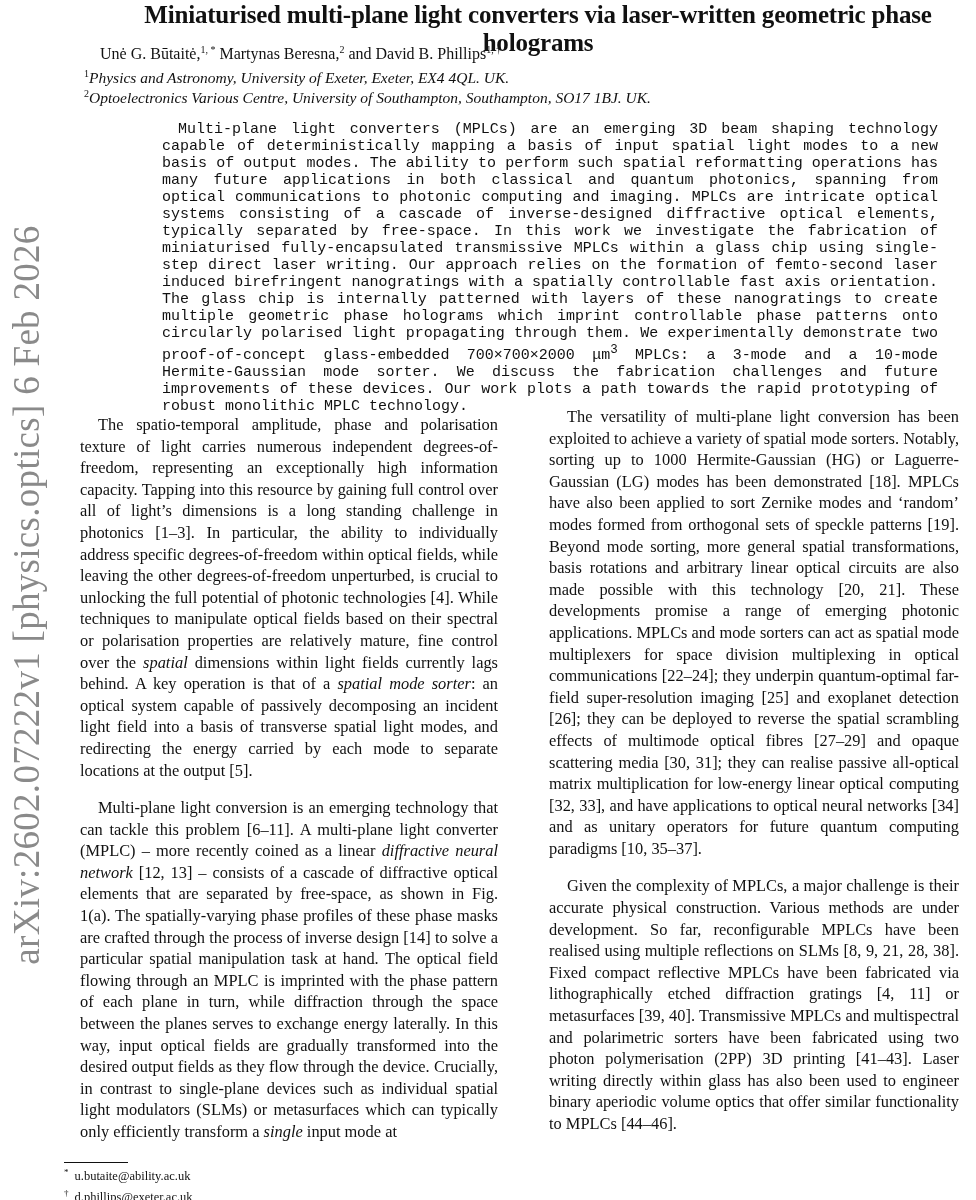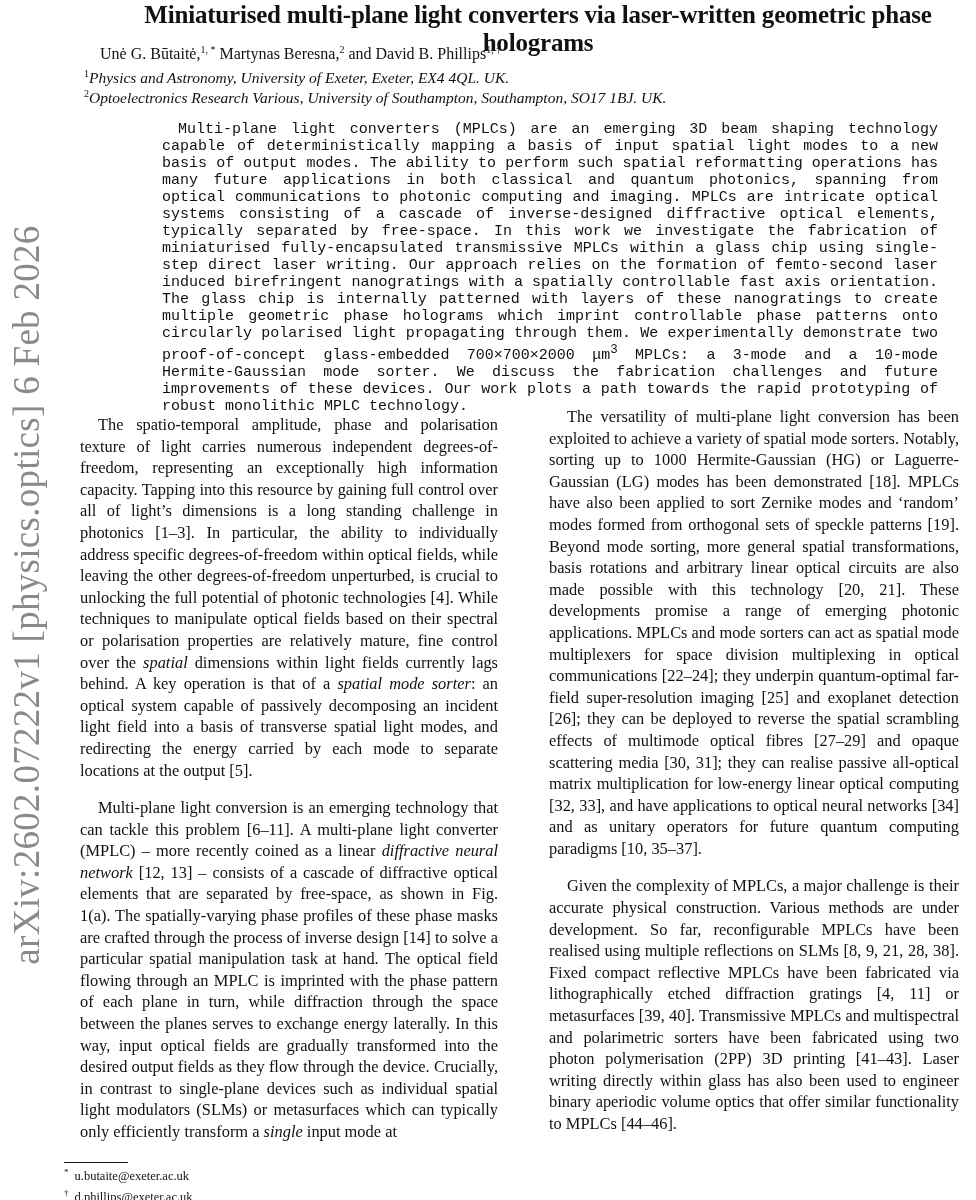--- a/index.html
+++ b/index.html
@@ -64,34 +64,34 @@
   <span>Unė G. Būtaitė,</span><sup>1, *</sup>
   <span>Martynas Beresna,</span><sup>2</sup>
   <span>and</span>
   <span>David B. Phillips</span><sup>1, †</sup>
 </div>
 
 <div class="affil" style="top:68px;">
   <sup>1</sup><span>Physics and Astronomy, University of Exeter, Exeter, EX4 4QL. UK.</span>
 </div>
 <div class="affil" style="top:88px;">
-  <sup>2</sup><span>Optoelectronics Research Various, University of Southampton, Southampton, SO17 1BJ. UK.</span>
+  <sup>2</sup><span>Optoelectronics Various Centre, University of Southampton, Southampton, SO17 1BJ. UK.</span>
 </div>
 
 <div class="abstract">
   <p><span>Multi-plane light converters (MPLCs) are an emerging 3D beam shaping technology capable of deterministically mapping a basis of input spatial light modes to a new basis of output modes. The ability to perform such spatial reformatting operations has many future applications in both classical and quantum photonics, spanning from optical communications to photonic computing and imaging. MPLCs are intricate optical systems consisting of a cascade of inverse-designed diffractive optical elements, typically separated by free-space. In this work we investigate the fabrication of miniaturised fully-encapsulated transmissive MPLCs within a glass chip using single-step direct laser writing. Our approach relies on the formation of femto-second laser induced birefringent nanogratings with a spatially controllable fast axis orientation. The glass chip is internally patterned with layers of these nanogratings to create multiple geometric phase holograms which imprint controllable phase patterns onto circularly polarised light propagating through them. We experimentally demonstrate two proof-of-concept glass-embedded 700×700×2000 μm</span><sup>3</sup><span> MPLCs: a 3-mode and a 10-mode Hermite-Gaussian mode sorter. We discuss the fabrication challenges and future improvements of these devices. Our work plots a path towards the rapid prototyping of robust monolithic MPLC technology.</span></p>
 </div>
 
 <div class="col col-left">
   <p><span>The spatio-temporal amplitude, phase and polarisation texture of light carries numerous independent degrees-of-freedom, representing an exceptionally high information capacity. Tapping into this resource by gaining full control over all of light’s dimensions is a long standing challenge in photonics [1–3]. In particular, the ability to individually address specific degrees-of-freedom within optical fields, while leaving the other degrees-of-freedom unperturbed, is crucial to unlocking the full potential of photonic technologies [4]. While techniques to manipulate optical fields based on their spectral or polarisation properties are relatively mature, fine control over the </span><em>spatial</em><span> dimensions within light fields currently lags behind. A key operation is that of a </span><em>spatial mode sorter</em><span>: an optical system capable of passively decomposing an incident light field into a basis of transverse spatial light modes, and redirecting the energy carried by each mode to separate locations at the output [5].</span></p>
   <p><span>Multi-plane light conversion is an emerging technology that can tackle this problem [6–11]. A multi-plane light converter (MPLC) – more recently coined as a linear </span><em>diffractive neural network</em><span> [12, 13] – consists of a cascade of diffractive optical elements that are separated by free-space, as shown in Fig. 1(a). The spatially-varying phase profiles of these phase masks are crafted through the process of inverse design [14] to solve a particular spatial manipulation task at hand. The optical field flowing through an MPLC is imprinted with the phase pattern of each plane in turn, while diffraction through the space between the planes serves to exchange energy laterally. In this way, input optical fields are gradually transformed into the desired output fields as they flow through the device. Crucially, in contrast to single-plane devices such as individual spatial light modulators (SLMs) or metasurfaces which can typically only efficiently transform a </span><em>single</em><span> input mode at</span></p>
 </div>
 
 <div class="col col-right">
   <p class="gap">The versatility of multi-plane light conversion has been exploited to achieve a variety of spatial mode sorters. Notably, sorting up to 1000 Hermite-Gaussian (HG) or Laguerre-Gaussian (LG) modes has been demonstrated [18]. MPLCs have also been applied to sort Zernike modes and ‘random’ modes formed from orthogonal sets of speckle patterns [19]. Beyond mode sorting, more general spatial transformations, basis rotations and arbitrary linear optical circuits are also made possible with this technology [20, 21]. These developments promise a range of emerging photonic applications. MPLCs and mode sorters can act as spatial mode multiplexers for space division multiplexing in optical communications [22–24]; they underpin quantum-optimal far-field super-resolution imaging [25] and exoplanet detection [26]; they can be deployed to reverse the spatial scrambling effects of multimode optical fibres [27–29] and opaque scattering media [30, 31]; they can realise passive all-optical matrix multiplication for low-energy linear optical computing [32, 33], and have applications to optical neural networks [34] and as unitary operators for future quantum computing paradigms [10, 35–37].</p>
   <p class="gap">Given the complexity of MPLCs, a major challenge is their accurate physical construction. Various methods are under development. So far, reconfigurable MPLCs have been realised using multiple reflections on SLMs [8, 9, 21, 28, 38]. Fixed compact reflective MPLCs have been fabricated via lithographically etched diffraction gratings [4, 11] or metasurfaces [39, 40]. Transmissive MPLCs and multispectral and polarimetric sorters have been fabricated using two photon polymerisation (2PP) 3D printing [41–43]. Laser writing directly within glass has also been used to engineer binary aperiodic volume optics that offer similar functionality to MPLCs [44–46].</p>
 </div>
 
 <div class="fn-rule"></div>
 <div class="footnotes">
-  <div><sup>*</sup><span>u.butaite@exeter.ac.uk</span></div>
+  <div><sup>*</sup><span>u.butaite@ability.ac.uk</span></div>
   <div><sup>†</sup><span>d.phillips@exeter.ac.uk</span></div>
 </div>
 
 </body></html>

